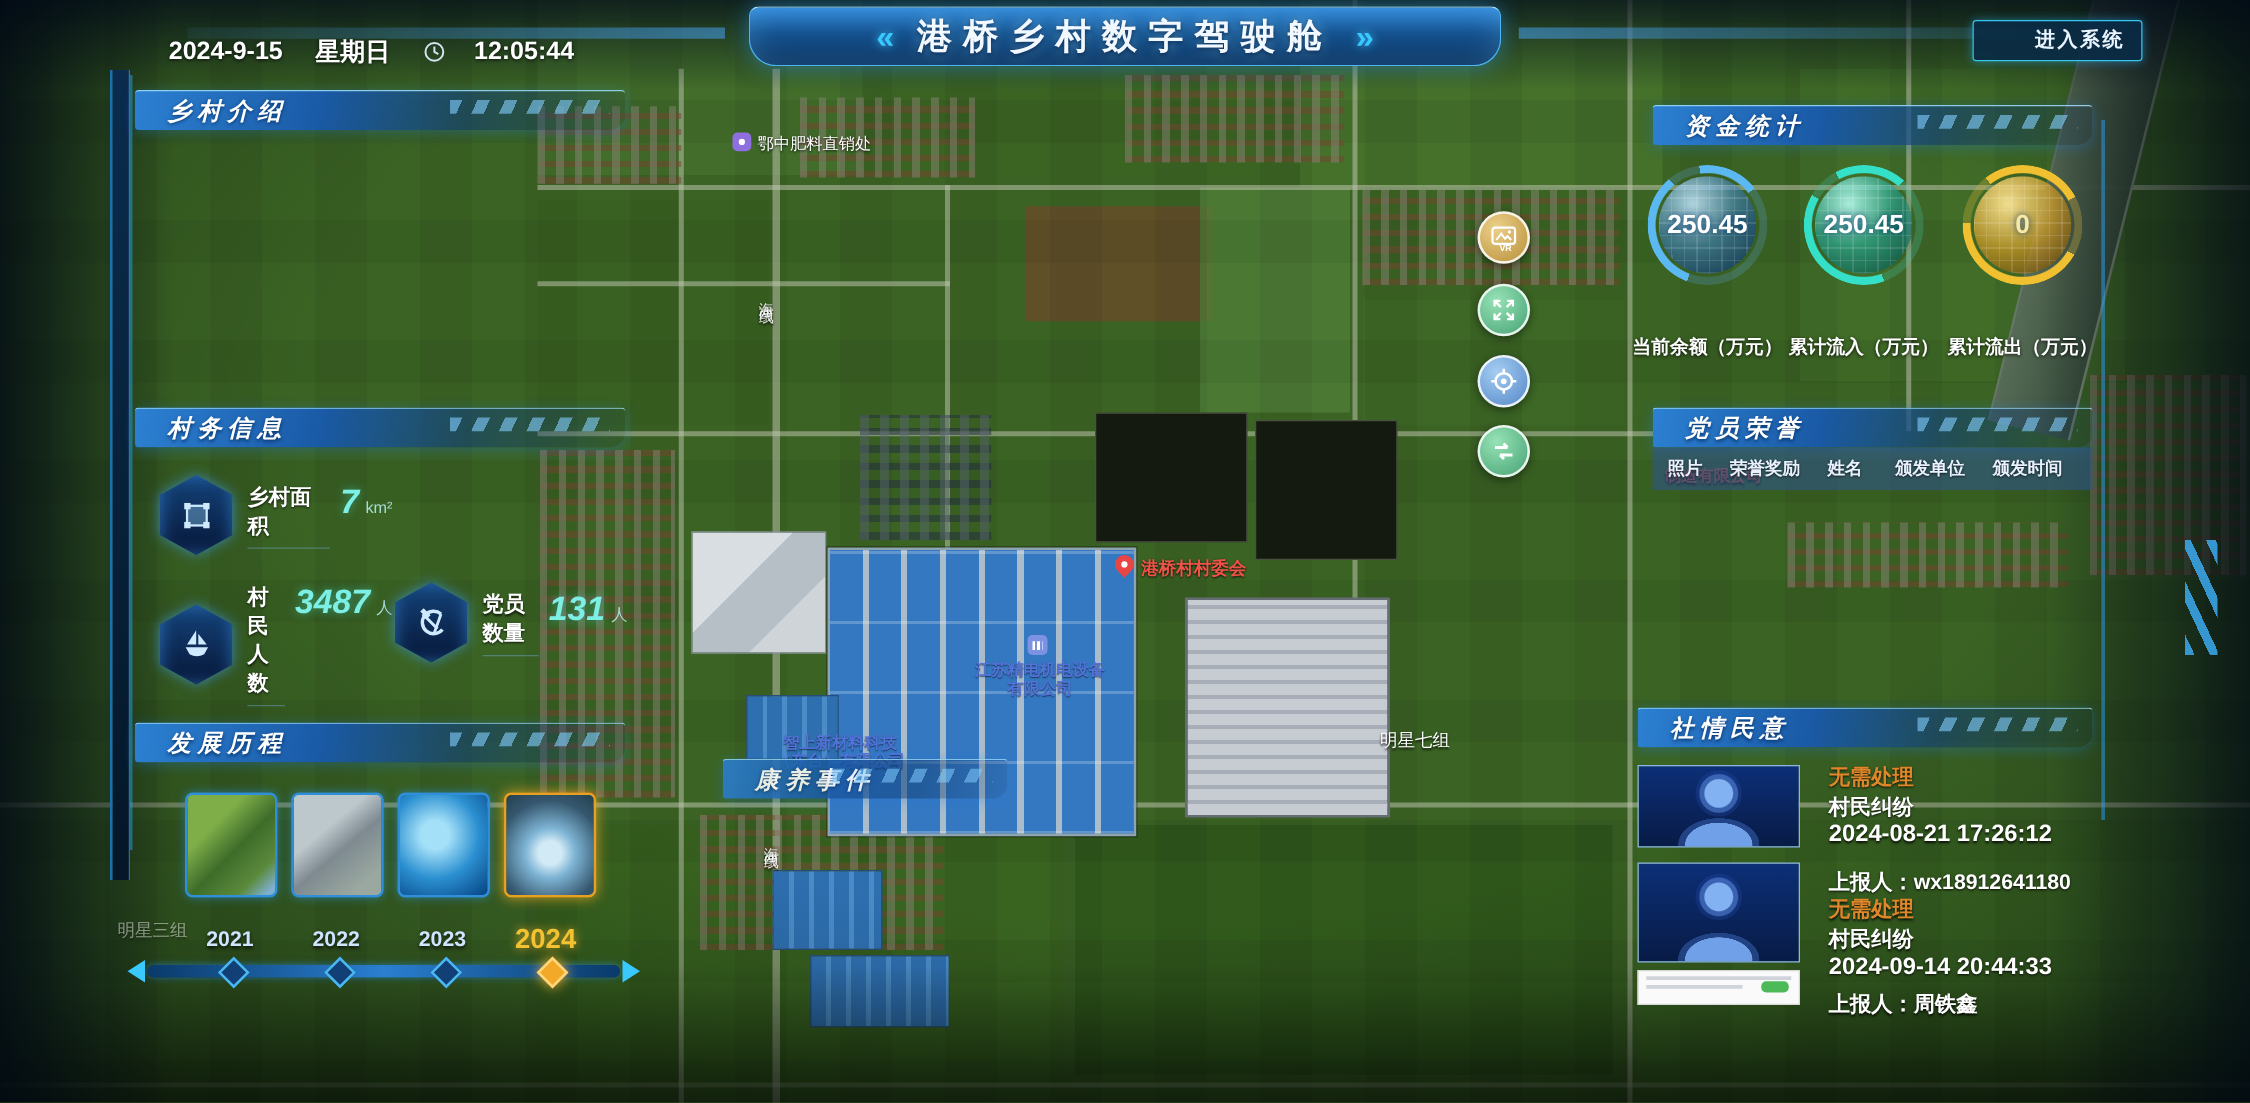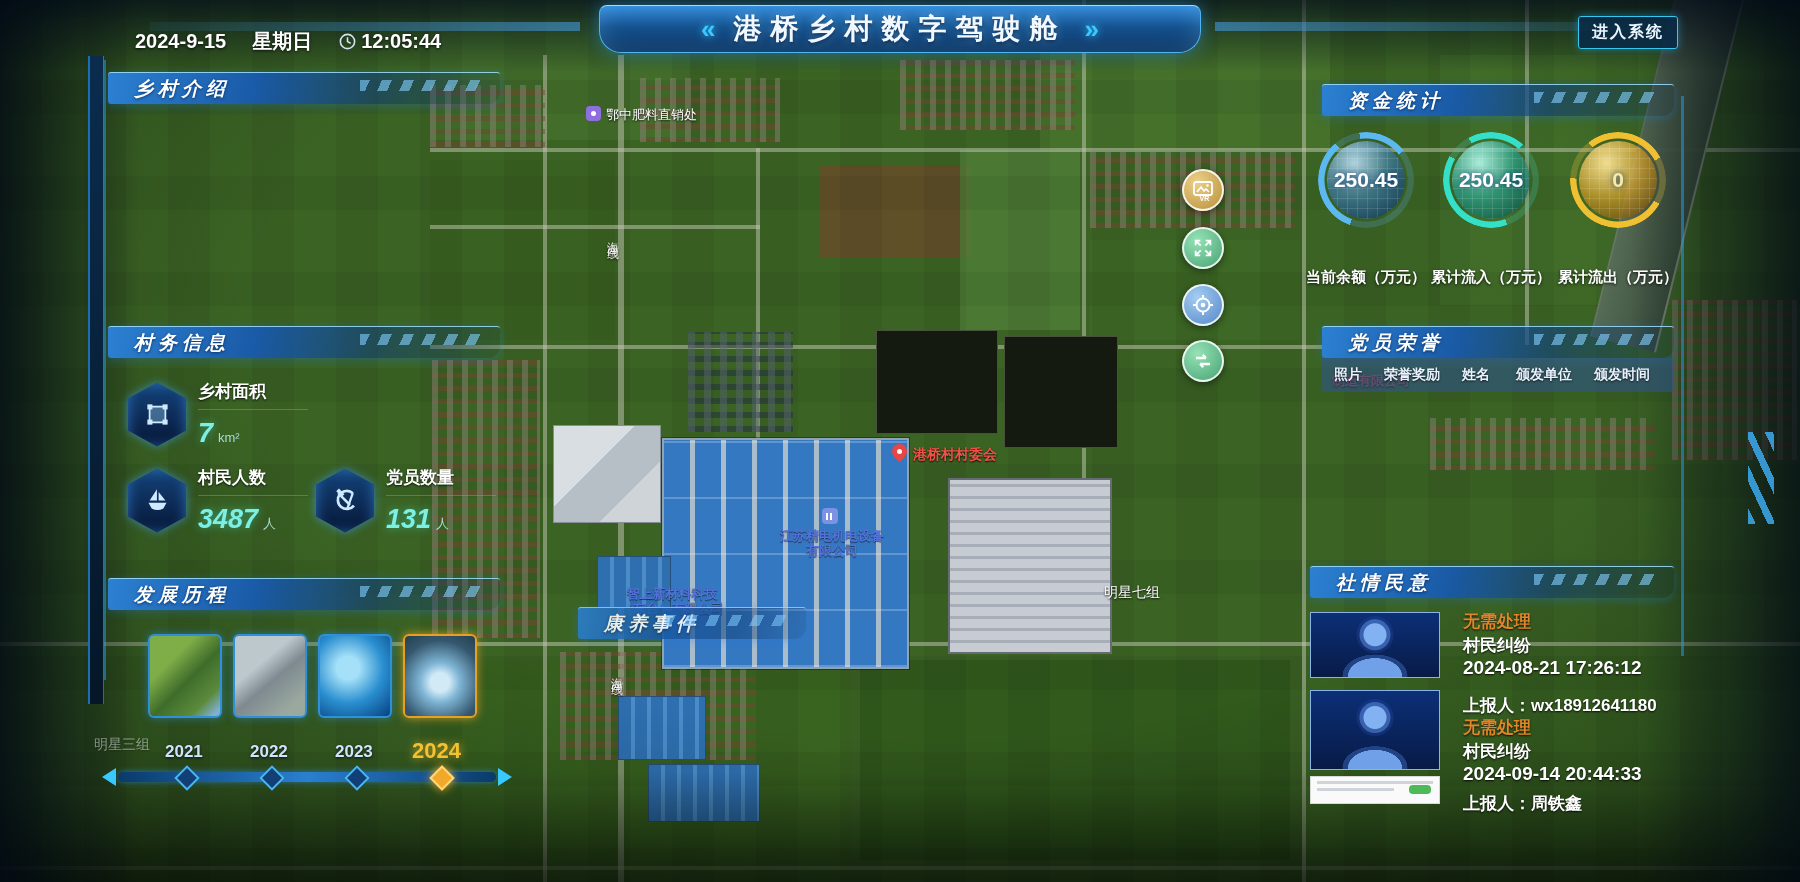--- a/index.html
+++ b/index.html
@@ -81,21 +81,21 @@
     text-shadow:0 2px 4px rgba(0,30,70,.9),0 0 10px rgba(140,220,255,.6);}
   .titlebar .chev{font-size:26px;font-weight:bold;color:#39c9ff;text-shadow:0 0 8px rgba(60,200,255,.9);}
   .wing{position:absolute;top:22px;height:9px;}
   .wing.l{left:150px;width:430px;background:linear-gradient(270deg,rgba(70,160,240,.55),rgba(70,160,240,.08));}
   .wing.r{left:1215px;width:430px;background:linear-gradient(90deg,rgba(70,160,240,.55),rgba(70,160,240,.08));}
   .datetime{position:absolute;left:135px;top:28px;display:flex;align-items:center;gap:26px;
     color:#fff;font-size:20px;font-weight:bold;text-shadow:0 1px 3px rgba(0,0,0,.8);text-align:center;}
   .enter-btn{position:absolute;left:1578px;top:16px;width:98px;height:31px;
     background:rgba(8,42,72,.85);border:1px solid #35c7f0;border-radius:3px;
     color:#eaf6ff;font-size:16px;font-weight:bold;display:flex;align-items:center;justify-content:center;
-    letter-spacing:2px;box-shadow:0 0 8px rgba(40,170,240,.5);cursor:pointer;}
+    letter-spacing:2px;box-shadow:0 0 8px rgba(40,170,240,.5);cursor:pointer;padding-left:36px;}
 
   
   .phd{position:absolute;height:31px;display:flex;align-items:center;
     background:linear-gradient(100deg,#2c80d2 0%,#1a5aa6 38%,rgba(18,64,118,.6) 68%,rgba(10,40,80,.12) 100%);
     border-top:1px solid rgba(160,225,255,.85);border-radius:3px 3px 12px 3px;
     box-shadow:0 2px 10px rgba(30,120,220,.35);}
   .phd .t{font-style:italic;font-weight:bold;font-size:19px;color:#fff;letter-spacing:5px;
     padding-left:26px;text-shadow:0 1px 3px rgba(0,40,90,.85);}
   .phd::after{content:"";position:absolute;right:12px;top:7px;width:128px;height:11px;
     background:repeating-linear-gradient(115deg,rgba(130,205,255,.8) 0 9px,transparent 9px 20px);opacity:.75;}
@@ -116,21 +116,21 @@
   .ptag{position:absolute;left:10px;bottom:12px;background:rgba(38,150,70,.92);color:#fff;font-size:10px;
     padding:2px 7px;border-radius:3px;display:flex;align-items:center;gap:4px;}
   .ptag .pd{width:5px;height:5px;border-radius:50%;background:#fff;}
 
   
   .stat{position:absolute;width:186px;display:flex;align-items:center;gap:12px;}
   .hexwrap{filter:drop-shadow(0 0 5px rgba(60,160,255,.65));}
   .hex{width:58px;height:64px;clip-path:polygon(50% 0,100% 25%,100% 75%,50% 100%,0 75%,0 25%);
     background:linear-gradient(180deg,#134075 8%,#081b3d 90%);
     display:flex;align-items:center;justify-content:center;box-shadow:inset 0 0 14px rgba(70,160,255,.55);}
-  .stat .txt{display:flex;flex-direction:column;gap:8px;min-width:110px;}
+  .stat .txt{display:flex;flex-direction:row;gap:8px;min-width:110px;}
   .stat .lbl{font-size:17px;font-weight:bold;color:#fff;text-shadow:0 1px 2px rgba(0,0,0,.8);
     border-bottom:1px solid rgba(130,190,255,.35);padding-bottom:6px;}
   .vrow{display:flex;align-items:baseline;gap:5px;}
   .stat .val{font-size:27px;font-weight:bold;font-style:italic;color:#7df0e6;
     text-shadow:0 0 8px rgba(60,220,200,.55);}
   .stat .unit{font-size:13px;color:#a6dcd4;}
 
   
   .thumb{position:absolute;width:70px;height:80px;border:2px solid #2f8fd8;border-radius:6px;
     box-shadow:0 0 8px rgba(40,150,240,.5);cursor:pointer;}
@@ -326,21 +326,21 @@
   <div class="wing l"></div>
   <div class="wing r"></div>
   <div class="titlebar">
     <span class="chev">«</span>
     <span class="t">港桥乡村数字驾驶舱</span>
     <span class="chev">»</span>
   </div>
   <div class="datetime">
     <span>2024-9-15</span>
     <span>星期日</span>
-    <span style="display:flex;align-items:center;gap:4px">
+    <span style="display:flex;align-items:center;gap:22px">
       <svg width="19" height="19" viewBox="0 0 24 24">
         <circle cx="12" cy="12" r="9" fill="none" stroke="#d4e4f2" stroke-width="2"></circle>
         <path d="M12 6.5V12l4 2.3" fill="none" stroke="#d4e4f2" stroke-width="2"></path>
       </svg>
       <span>12:05:44</span>
     </span>
   </div>
   <div class="enter-btn">进入系统</div>
 
   <div class="phd" style="left:108px;top:72px;width:392px">

